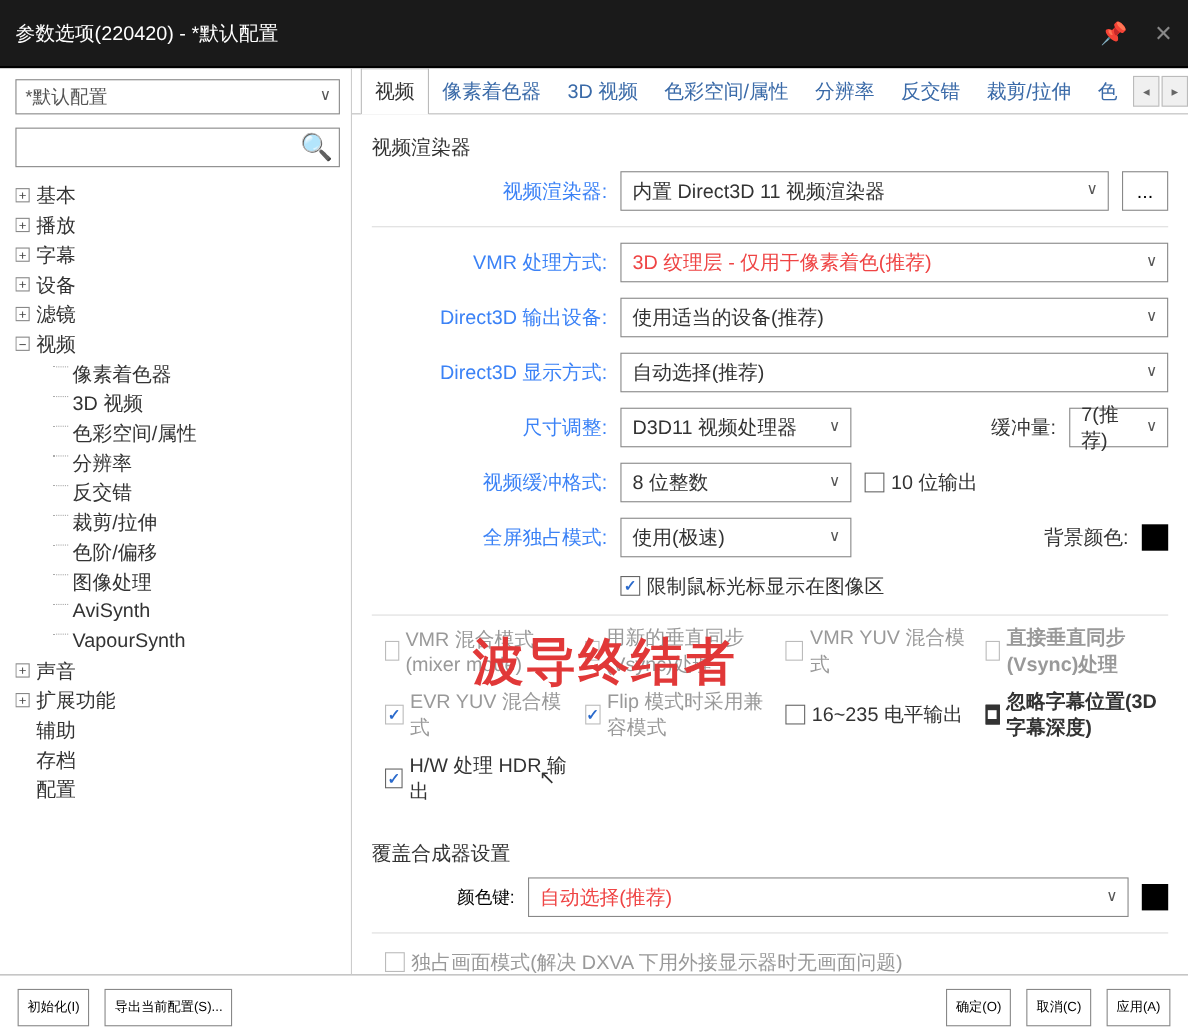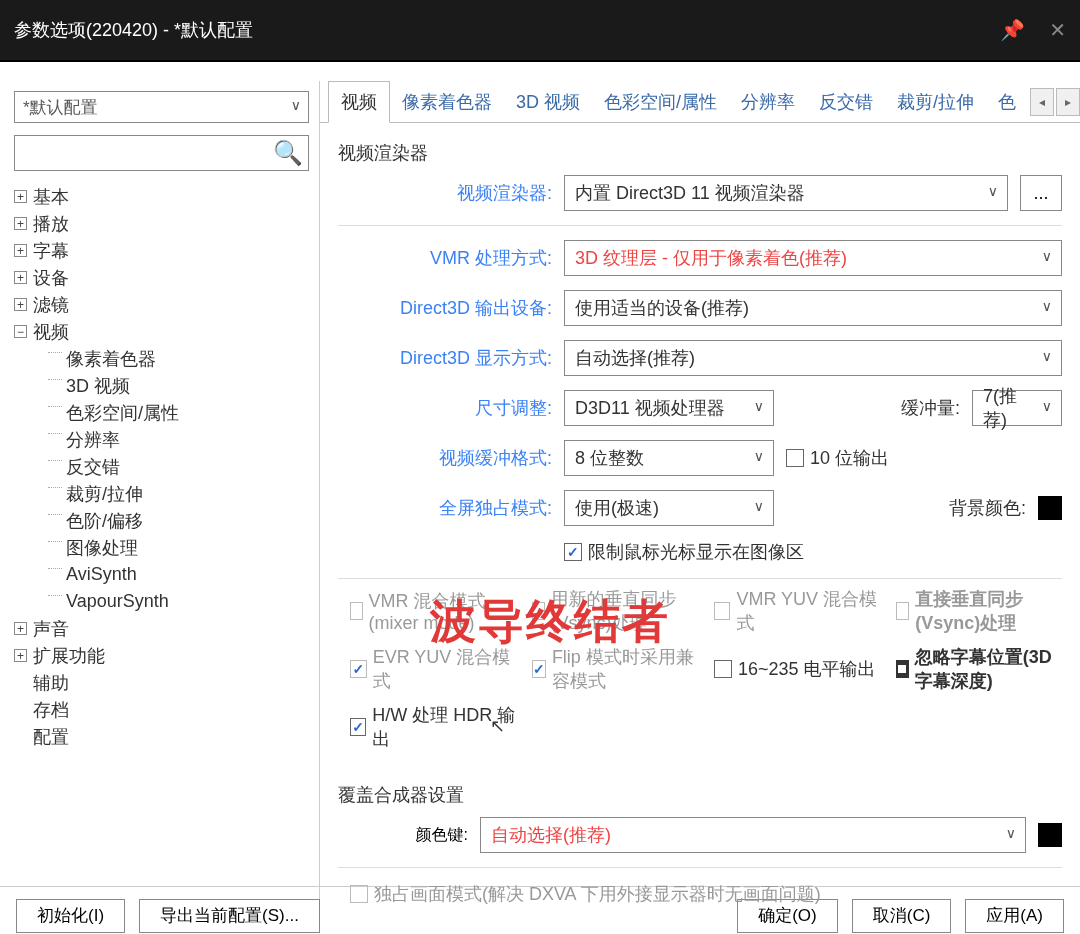--- a/index.html
+++ b/index.html
@@ -2,21 +2,21 @@
 <html><head>
 <meta charset="utf-8">
 <style>
 * { box-sizing: border-box; margin: 0; padding: 0; font-family: "Microsoft YaHei", Arial, sans-serif; }
 body { background: #000; width: 1080px; height: 934px; overflow: hidden; font-size: 16px; }
 .window { width: 1080px; height: 934px; background: #000; position: relative; }
 .titlebar { height: 62px; background: #1a1a1a; color: #fff; display: flex; align-items: center; padding: 0 14px; justify-content: space-between; border-bottom: 2px solid #000; }
 .titlebar .title { font-size: 18px; }
 .titlebar .controls { display: flex; gap: 24px; font-size: 20px; color: #888; }
 .content { background: #fff; height: 824px; display: flex; flex-direction: column; }
-.upper { display: flex; height: 100%; margin-top: 19px; }
+.upper { display: flex; height: 100%; }
 .leftpane { width: 328px; padding: 10px 10px 10px 14px; display: flex; flex-direction: column; gap: 6px; }
 .preset { position: relative; }
 .preset input { width: 100%; height: 32px; border: 1px solid #888; padding: 0 28px 0 8px; font-size: 17px; color: #555; }
 .preset .v { position: absolute; right: 8px; top: 6px; color: #555; font-size: 14px; }
 .searchbox { position: relative; margin-top: 6px; }
 .searchbox input { width: 100%; height: 36px; border: 1px solid #888; padding: 0 36px 0 8px; font-size: 16px; }
 .searchbox .mag { position: absolute; right: 6px; top: 4px; font-size: 24px; }
 .tree { flex: 1; overflow: auto; margin-top: 6px; }
 .tree .node { display: flex; align-items: center; height: 27px; color: #333; font-size: 18px; cursor: pointer; }
 .tree .toggle { width: 13px; height: 13px; border: 1px solid #888; display: flex; align-items: center; justify-content: center; font-size: 12px; line-height: 1; margin-right: 6px; color: #444; flex-shrink: 0; }
@@ -43,21 +43,21 @@
 .chk .cb.on::after { content: "✓"; color: #2a6acc; font-weight: bold; }
 .chk.dis { color: #999; }
 .chk.dis .cb { border-color: #bbb; }
 .chk .cb.filled { background: #333; border-color: #333; }
 .chk .cb.filled::after { content: ""; background: #fff; width: 8px; height: 8px; }
 .chkgrid { display: grid; grid-template-columns: 1fr 1fr 1fr 1fr; gap: 10px 16px; margin-top: 12px; padding: 8px 0 14px 12px; border-top: 1px solid #ddd; }
 .swatch { width: 24px; height: 24px; background: #000; }
 .watermark { position: absolute; top: 468px; left: 110px; font-size: 46px; color: #e13838; font-weight: bold; z-index: 5; pointer-events: none; letter-spacing: 2px; }
 .buttonbar { height: 58px; background: #fff; border-top: 1px solid #ccc; display: flex; align-items: center; padding: 0 16px; gap: 14px; }
 .buttonbar .spacer { flex: 1; }
-.btn { height: 34px; padding: 0 20px; border: 1px solid #888; background: #fff; font-size: 17px; cursor: pointer; }
+.btn { height: 34px; padding: 0 8px; border: 1px solid #888; background: #fff; font-size: 12px; cursor: pointer; }
 hr.sep { border: none; border-top: 1px solid #ddd; margin: 14px 0; }
 .form::-webkit-scrollbar { width: 18px; }
 .form::-webkit-scrollbar-thumb { background: #ccc; border: 1px solid #aaa; }
 .cursor-img { position: absolute; left: 170px; top: 592px; font-size: 18px; color: #333; pointer-events: none; }
 </style>
 </head>
 <body>
 
 <div class="window">
   <div class="titlebar">

